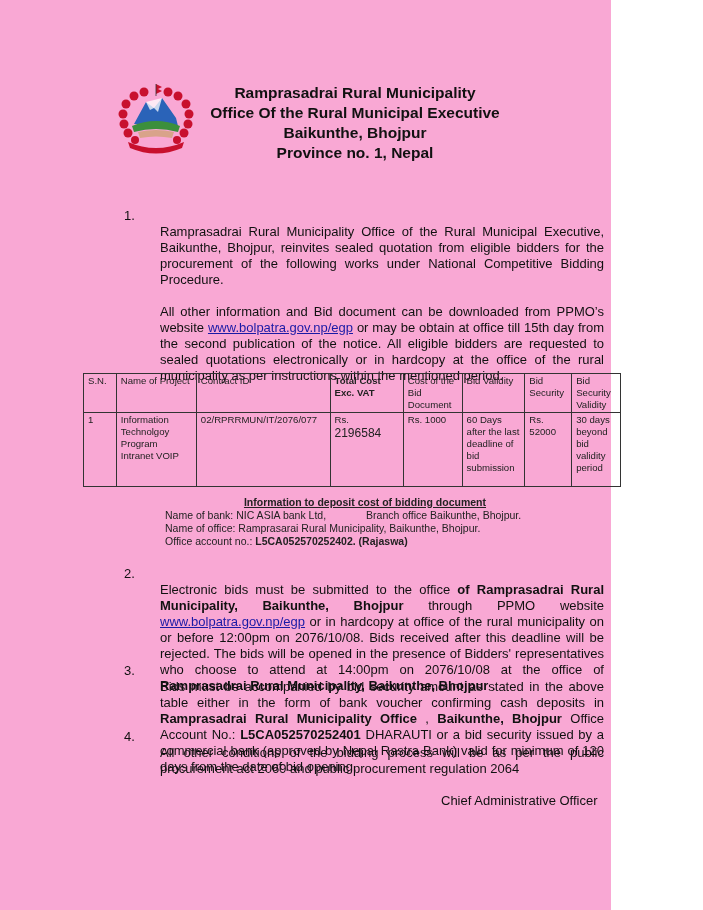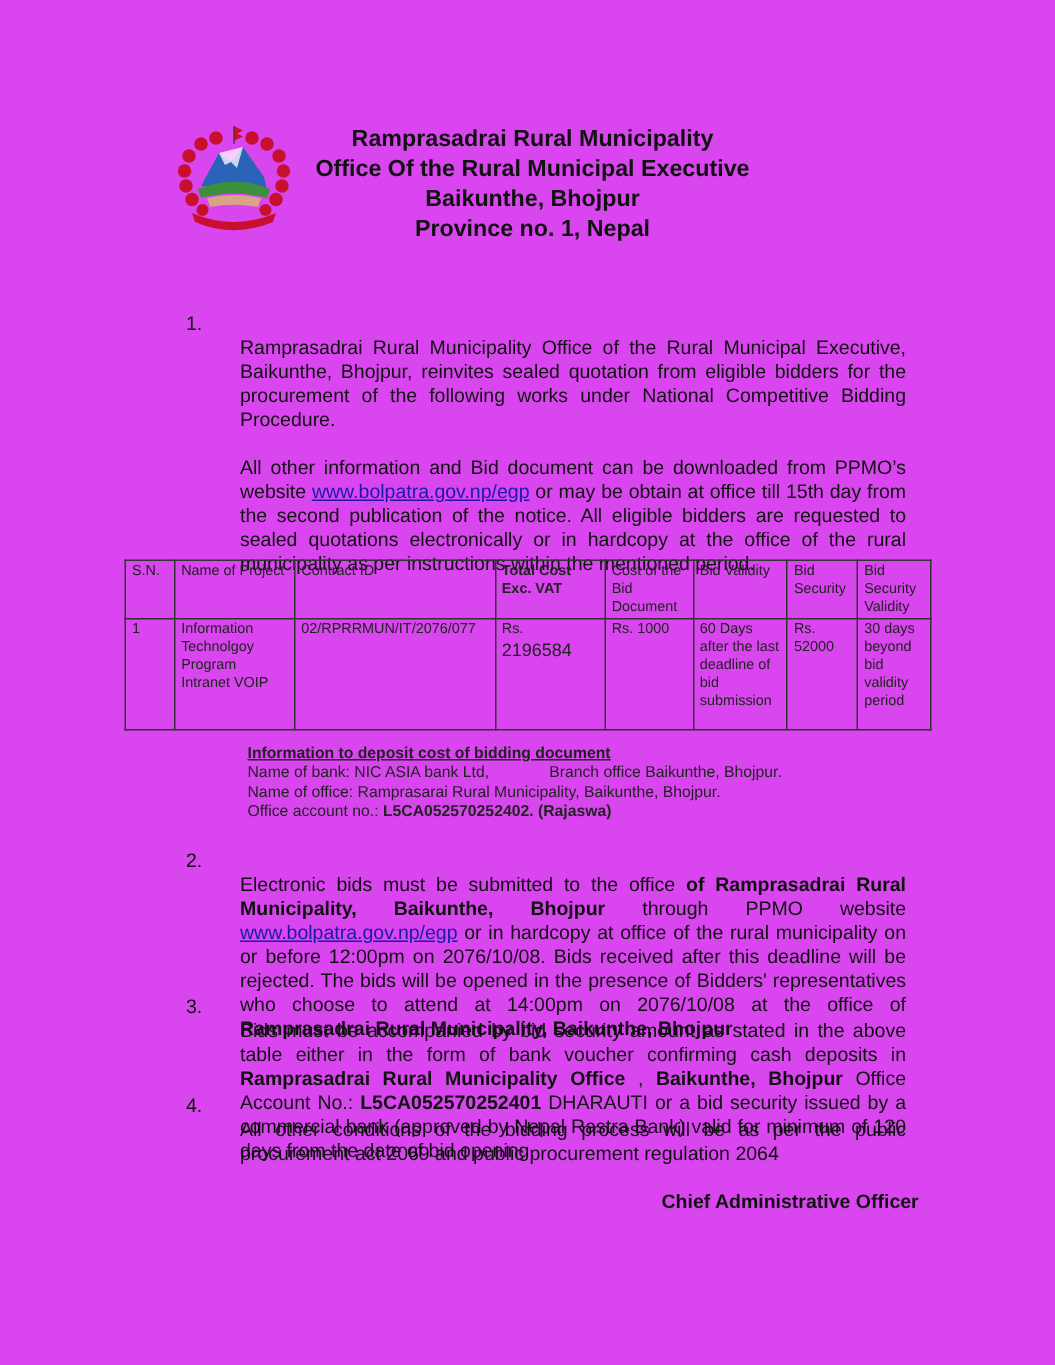--- a/index.html
+++ b/index.html
@@ -11,22 +11,22 @@
       width: 703px;
       height: 910px;
       position: relative;
       overflow: hidden;
       font-family: "Liberation Sans", sans-serif;
       color: #111111;
     }
     .page {
       position: absolute;
       left: 0; top: 0;
-      width: 703px; height: 910px;
-      background: #d946ef;
+      width: 611px; height: 910px;
+      background: #f9a8d4;
     }
     
     .emblem {
       position: absolute;
       left: 116px;
       top: 80px;
       width: 82px;
       height: 78px;
     }
     
@@ -112,29 +112,30 @@
       left: 165px;
       top: 496px;
       width: 400px;
       font-size: 10.5px;
       line-height: 13px;
       color: #222;
     }
     .deposit .title {
       font-weight: bold;
       text-decoration: underline;
+      text-align: center;
     }
     .deposit .tabgap { display: inline-block; width: 40px; }
 
     .signature {
       position: absolute;
       left: 441px;
       top: 793px;
       font-size: 13px;
-      font-weight: bold;
+      font-weight: normal;
     }
   </style>
 </head>
 <body>
 
 <div class="page">
 
   <div class="emblem">
     <svg width="82" height="78" viewBox="0 0 82 78">
 

